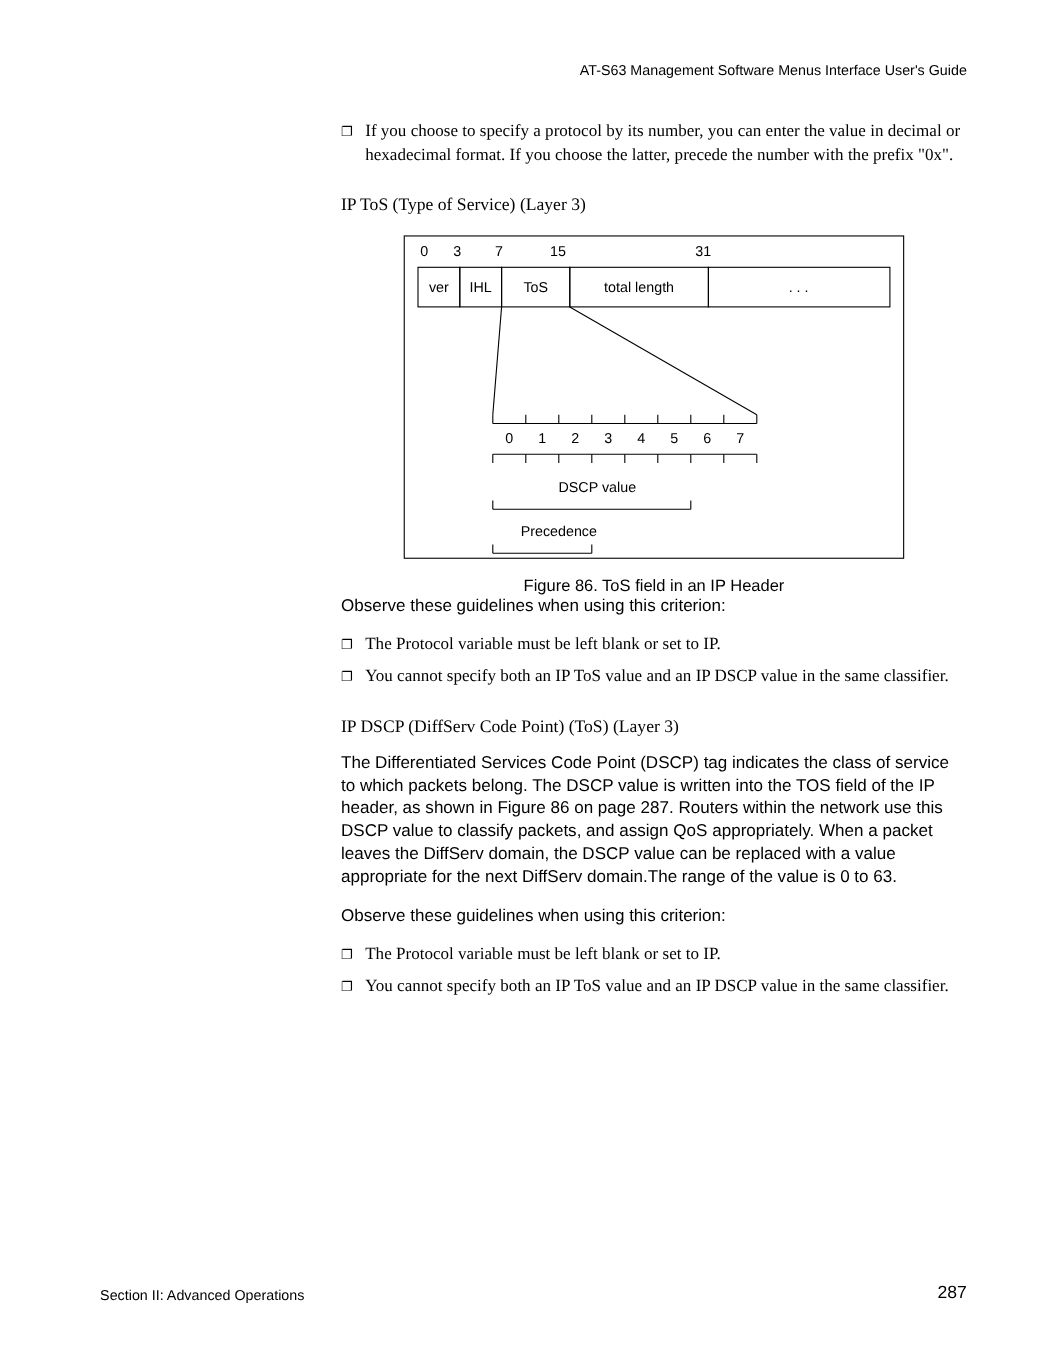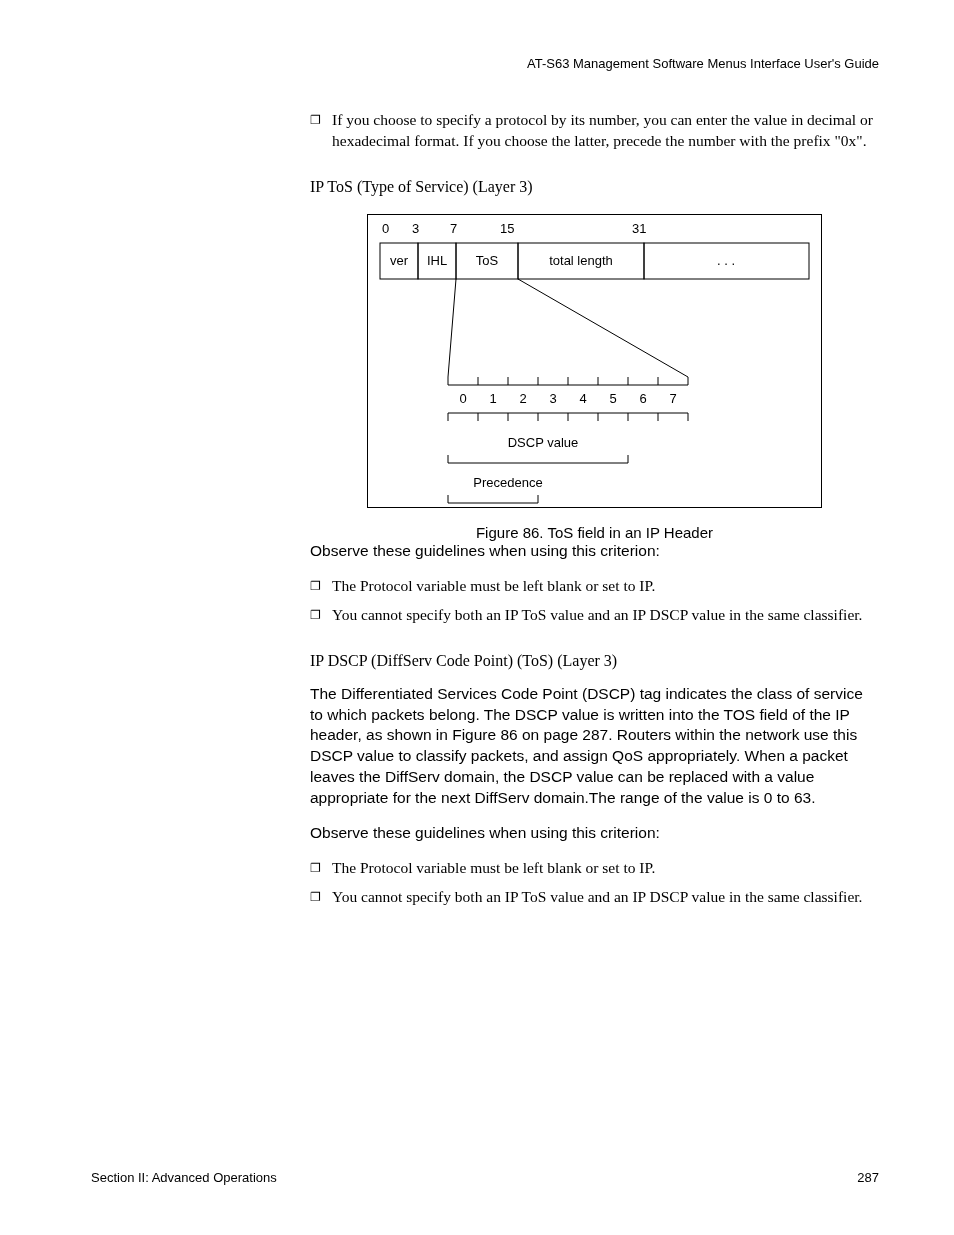--- a/index.html
+++ b/index.html
@@ -63,21 +63,21 @@
     position: absolute;
     bottom: 50px;
     left: 75px;
     font-size: 13px;
     margin-left: 16px;
   }
   .footer-right {
     position: absolute;
     bottom: 50px;
     right: 75px;
-    font-size: 13px;
+    font-size: 16px;
   }
   .svg-fig { display:block; }
 </style>
 </head>
 <body>
 
 <div class="header">AT-S63 Management Software Menus Interface User's Guide</div>
 
 <div class="content">
 

